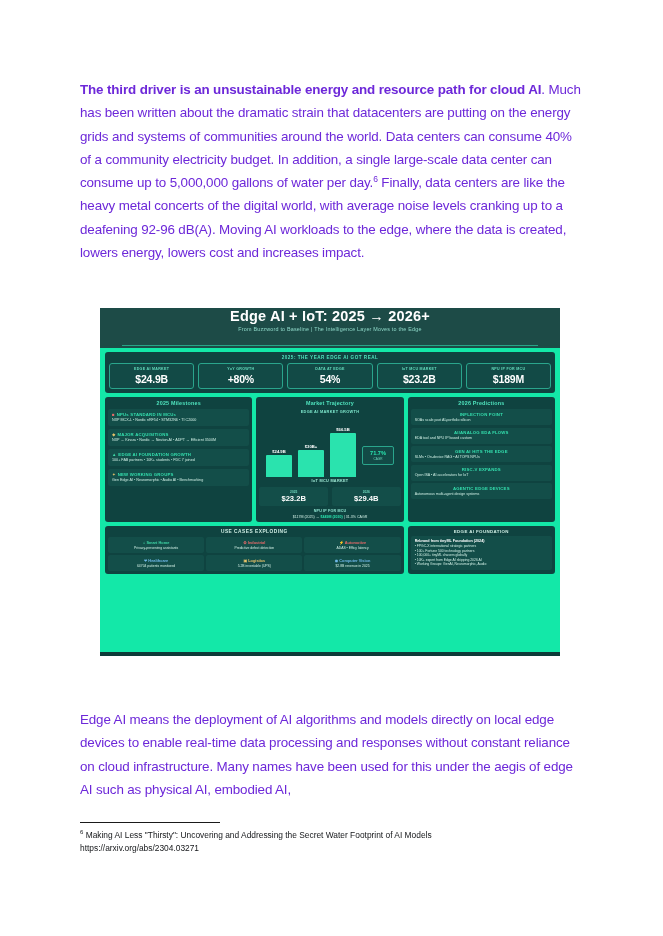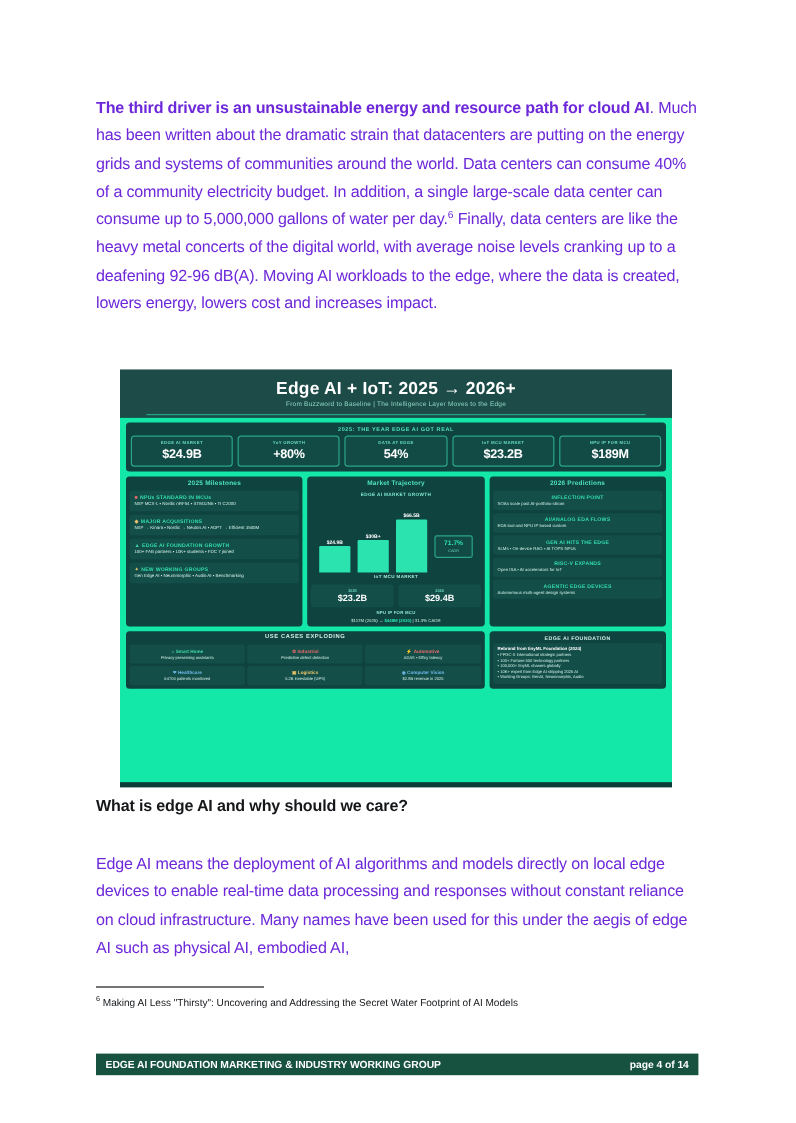--- a/index.html
+++ b/index.html
@@ -105,21 +105,21 @@
     height: 348px;
     background: #0d3b38;
     overflow: hidden;
   }
   .info-head {
     height: 40px;
     background: #1d4b47;
     display: flex;
     flex-direction: column;
     align-items: center;
-    justify-content: center;
+    justify-content: flex-start;
     position: relative;
   }
   .info-title {
     color: #ffffff;
     font-size: 14.5px;
     font-weight: 700;
     letter-spacing: 0.2px;
   }
   .info-sub {
     color: #8fd9c9;
@@ -588,31 +588,25 @@
       </div>
     </div>
 
     <div class="info-foot">
       
       
       
     </div>
   </div>
 
-  <div class="h-block">
-    <p class="heading">What is edge AI and why should we care?</p>
-  </div>
 
   <div class="p2-block">
     <p class="para">Edge AI means the deployment of AI algorithms and models directly on local edge devices to enable real-time data processing and responses without constant reliance on cloud infrastructure. Many names have been used for this under the aegis of edge AI such as physical AI, embodied AI,</p>
   </div>
 
   <div class="footnote">
     <div class="footnote-rule"></div>
     <div class="footnote-text"><span class="fn-sup">6</span> <span>Making AI Less "Thirsty": Uncovering and Addressing the Secret Water Footprint of AI Models</span></div>
+    <div class="footnote-text">https://arxiv.org/abs/2304.03271</div>
   </div>
 
-  <div class="footer-bar">
-    <span class="footer-left">EDGE AI FOUNDATION MARKETING &amp; INDUSTRY WORKING GROUP</span>
-    <span class="footer-right">page 4 of 14</span>
-  </div>
 
 </div>
 
 </body></html>

